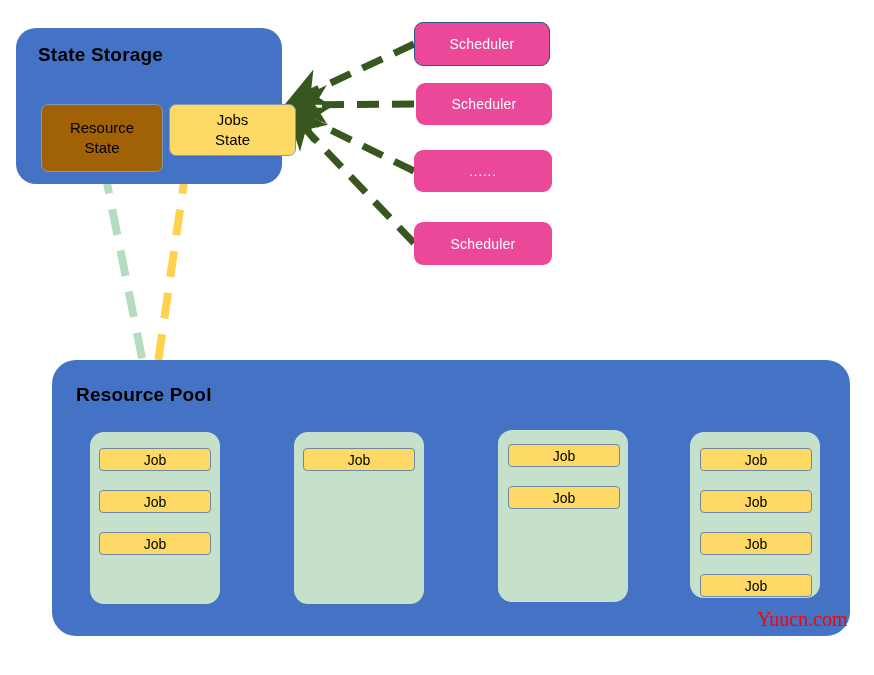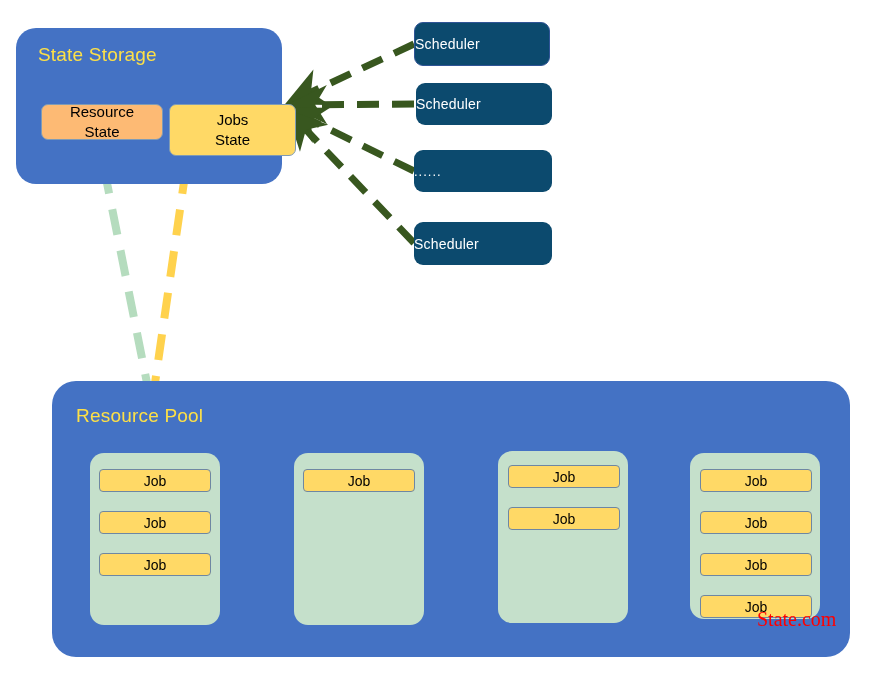--- a/index.html
+++ b/index.html
@@ -34,73 +34,73 @@
   }
   #state-storage {
     left: 16px;
     top: 28px;
     width: 266px;
     height: 156px;
     border-radius: 20px;
   }
   .panel-title {
     position: absolute;
-    color: #fde047;
+    color: #000000;
     font-size: 19px;
-    font-weight: 400;
+    font-weight: 700;
     letter-spacing: .2px;
     white-space: nowrap;
   }
   #state-storage-title { left: 22px; top: 16px; }
 
   .state-chip {
     position: absolute;
     box-sizing: border-box;
     border-radius: 7px;
     border: 1px solid #7f9bb5;
     display: flex;
     align-items: center;
     justify-content: center;
     text-align: center;
     font-size: 15px;
     line-height: 1.33;
     color: #000000;
   }
   #resource-state-chip {
     left: 25px; top: 76px;
-    width: 122px; height: 36px;
-    background: #fdba74;
+    width: 122px; height: 68px;
+    background: #a16207;
     border-radius: 7px;
   }
   #jobs-state-chip {
     left: 153px; top: 76px;
     width: 127px; height: 52px;
     background: #ffd966;
   }
 
   
   .scheduler {
     position: absolute;
     box-sizing: border-box;
-    background: #0c4a6e;
+    background: #ec4899;
     border-radius: 9px;
     display: flex;
     align-items: center;
-    justify-content: flex-start;
+    justify-content: center;
     color: #ffffff;
     font-size: 14px;
     letter-spacing: .2px;
   }
   .scheduler.first { border: 1px solid #2f5496; }
   .sched-ellipsis { letter-spacing: 1px; font-size: 13px; }
 
   
   #resource-pool {
     left: 52px;
-    top: 381px;
+    top: 360px;
     width: 798px;
     height: 276px;
     border-radius: 24px;
   }
   #resource-pool-title { left: 24px; top: 24px; }
 
   .resource-node {
     position: absolute;
     box-sizing: border-box;
     background: #c5e0cb;
@@ -209,15 +209,15 @@
     </div>
 
     <div class="resource-node" style="left:638px; top:72px; width:130px; height:166px;">
       <div class="job-chip" style="left:10px; top:16px; width:112px;">Job</div>
       <div class="job-chip" style="left:10px; top:58px; width:112px;">Job</div>
       <div class="job-chip" style="left:10px; top:100px; width:112px;">Job</div>
       <div class="job-chip" style="left:10px; top:142px; width:112px;">Job</div>
     </div>
   </div>
 
-  <div id="watermark">State.com</div>
+  <div id="watermark">Yuucn.com</div>
 
 </div>
 
 </body></html>

